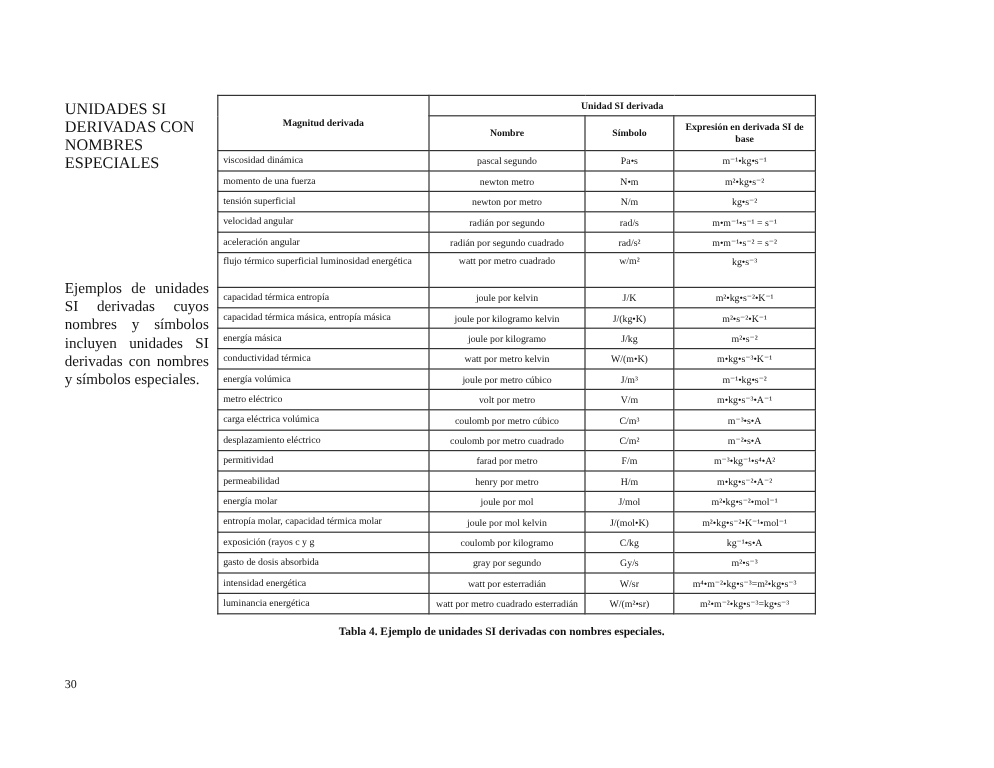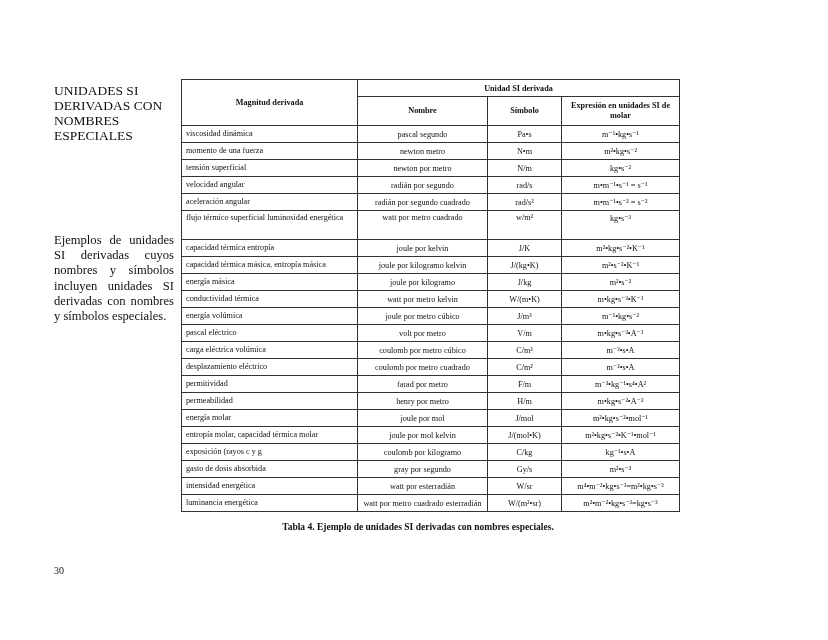--- a/index.html
+++ b/index.html
@@ -55,21 +55,21 @@
       <col class="c4">
     </colgroup>
   <thead>
     <tr>
       <th rowspan="2">Magnitud derivada</th>
       <th colspan="3" class="h-group">Unidad SI derivada</th>
     </tr>
     <tr>
       <th class="h-sub">Nombre</th>
       <th class="h-sub">Símbolo</th>
-      <th class="h-sub">Expresión en unidades SI de molar</th>
+      <th class="h-sub">Expresión en derivada SI de base</th>
     </tr>
   </thead>
   <tbody id="tbody">
       <tr>
         <td class="mag">viscosidad dinámica</td>
         <td class="ctr">pascal segundo</td>
         <td class="ctr">Pa•s</td>
         <td class="ctr">m⁻¹•kg•s⁻¹</td>
       </tr>
       <tr>
@@ -126,21 +126,21 @@
         <td class="ctr">W/(m•K)</td>
         <td class="ctr">m•kg•s⁻³•K⁻¹</td>
       </tr>
       <tr>
         <td class="mag">energía volúmica</td>
         <td class="ctr">joule por metro cúbico</td>
         <td class="ctr">J/m³</td>
         <td class="ctr">m⁻¹•kg•s⁻²</td>
       </tr>
       <tr>
-        <td class="mag">pascal eléctrico</td>
+        <td class="mag">metro eléctrico</td>
         <td class="ctr">volt por metro</td>
         <td class="ctr">V/m</td>
         <td class="ctr">m•kg•s⁻³•A⁻¹</td>
       </tr>
       <tr>
         <td class="mag">carga eléctrica volúmica</td>
         <td class="ctr">coulomb por metro cúbico</td>
         <td class="ctr">C/m³</td>
         <td class="ctr">m⁻³•s•A</td>
       </tr>

